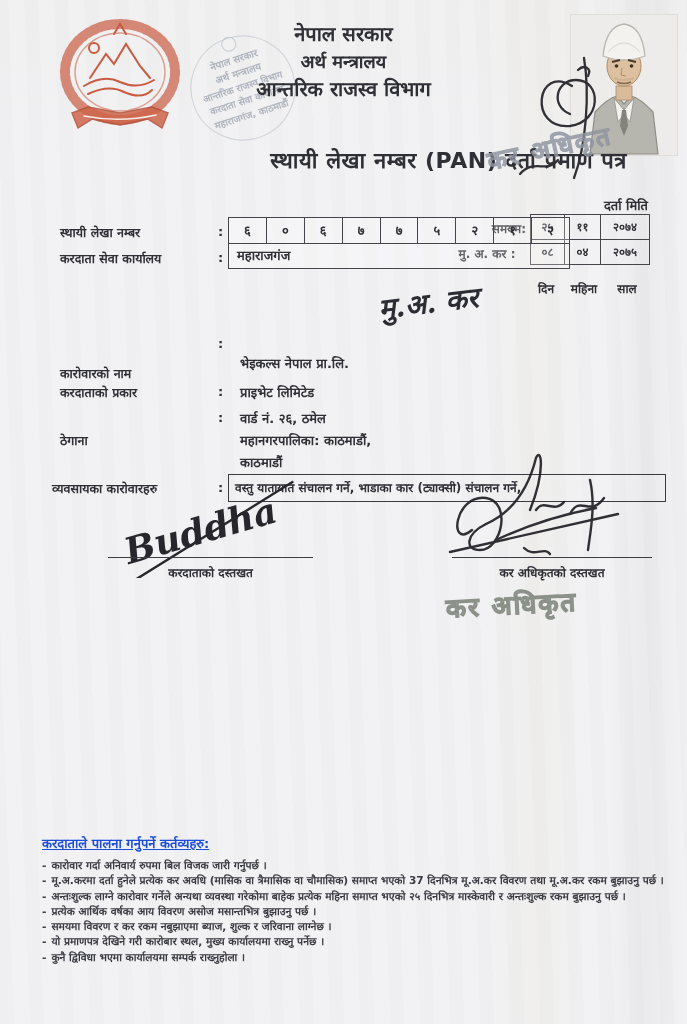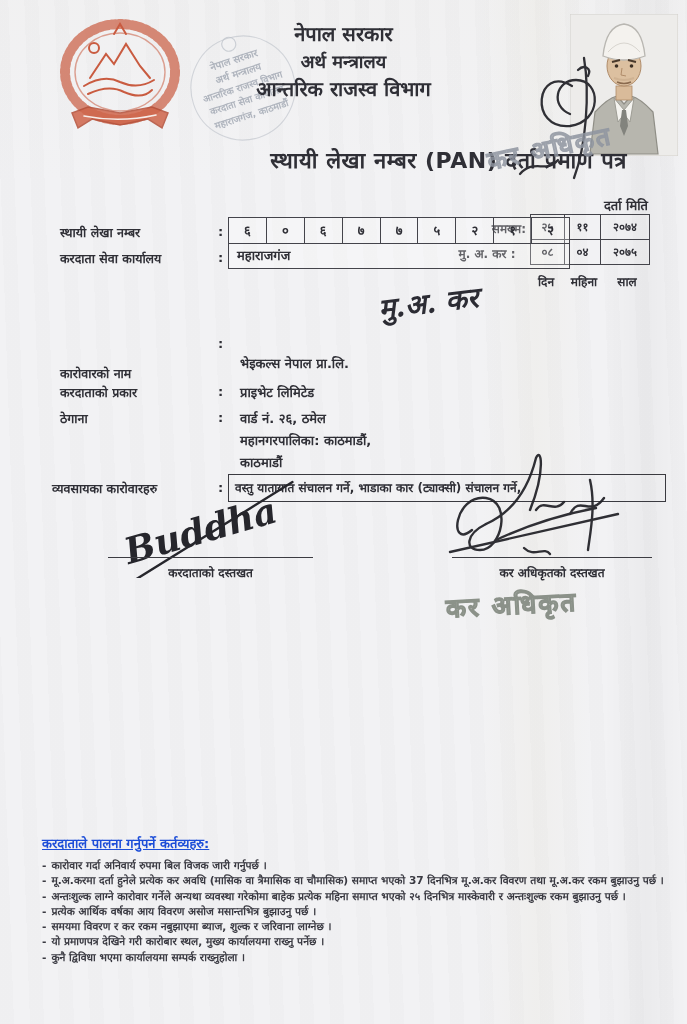--- a/index.html
+++ b/index.html
@@ -34,21 +34,21 @@
   .officer-stamp{left:446px;top:586px;font-size:26px;transform:rotate(-3deg);
     color:rgba(125,132,120,0.30);-webkit-text-stroke:1.1px #868d84;opacity:.95;}
   
   .regdate-heading{left:530px;top:196px;width:118px;text-align:right;font-size:13px;font-weight:bold;}
   .regdate-table{left:530px;top:214px;width:118px;border:1.6px solid #44444b;}
   .regdate-row{display:grid;grid-template-columns:34px 36px 48px;height:24px;}
   .regdate-row + .regdate-row{border-top:1.6px solid #44444b;}
   .regdate-cell{border-right:1.6px solid #44444b;text-align:center;line-height:24px;font-size:11.5px;font-weight:bold;}
   .regdate-cell:last-child{border-right:none;}
   .regdate-label{font-size:12px;font-weight:bold;text-align:right;}
-  .regdate-footer{left:528px;top:273px;width:122px;display:grid;grid-template-columns:36px 40px 46px;}
+  .regdate-footer{left:528px;top:280px;width:122px;display:grid;grid-template-columns:36px 40px 46px;}
   .regdate-footer span{text-align:center;font-size:12px;font-weight:bold;}
   
   .f-label{font-size:12.5px;font-weight:bold;white-space:nowrap;}
   .f-colon{position:absolute;left:218px;font-size:13px;font-weight:bold;}
   .f-value{font-size:13px;font-weight:bold;white-space:nowrap;}
   
   .pan-grid{left:228px;top:217px;width:340px;border:1.6px solid #44444b;background:rgba(255,255,255,0.25);}
   .digits-row{display:flex;height:25px;border-bottom:1.6px solid #44444b;}
   .digit{flex:1;border-right:1.6px solid #44444b;text-align:center;line-height:25px;font-size:13px;font-weight:bold;}
   .digit:last-child{border-right:none;}
@@ -177,21 +177,21 @@
   <div class="abs hand-note">मु.अ. कर</div>
 
   <div class="abs f-label" style="left:60px;top:336px;margin-top:29px;">कारोवारको नाम</div>
   <div class="abs f-colon" style="top:336px;">:</div>
   <div class="abs f-value" style="left:240px;top:354px;">भेइकल्स नेपाल प्रा.लि.</div>
 
   <div class="abs f-label" style="left:60px;top:384px;">करदाताको प्रकार</div>
   <div class="abs f-colon" style="top:384px;">:</div>
   <div class="abs f-value" style="left:240px;top:383px;">प्राइभेट लिमिटेड</div>
 
-  <div class="abs f-label" style="left:60px;top:410px;">ठेगाना</div>
+  <div class="abs f-label" style="left:60px;top:432px;">ठेगाना</div>
   <div class="abs f-colon" style="top:410px;">:</div>
   <div class="abs f-value" style="left:240px;top:409px;">वार्ड नं. २६, ठमेल</div>
   <div class="abs f-value" style="left:240px;top:431px;">महानगरपालिका: काठमाडौं,</div>
   <div class="abs f-value" style="left:240px;top:453px;">काठमाडौं</div>
 
   <div class="abs f-label" style="left:52px;top:480px;">व्यवसायका कारोवारहरु</div>
   <div class="abs f-colon" style="top:480px;">:</div>
   <div class="abs business-box">वस्तु यातायात संचालन गर्ने, भाडाका कार (ट्याक्सी) संचालन गर्ने,</div>
 
   <svg class="abs" style="left:92px;top:478px;" width="240" height="100" viewBox="0 0 240 100">

